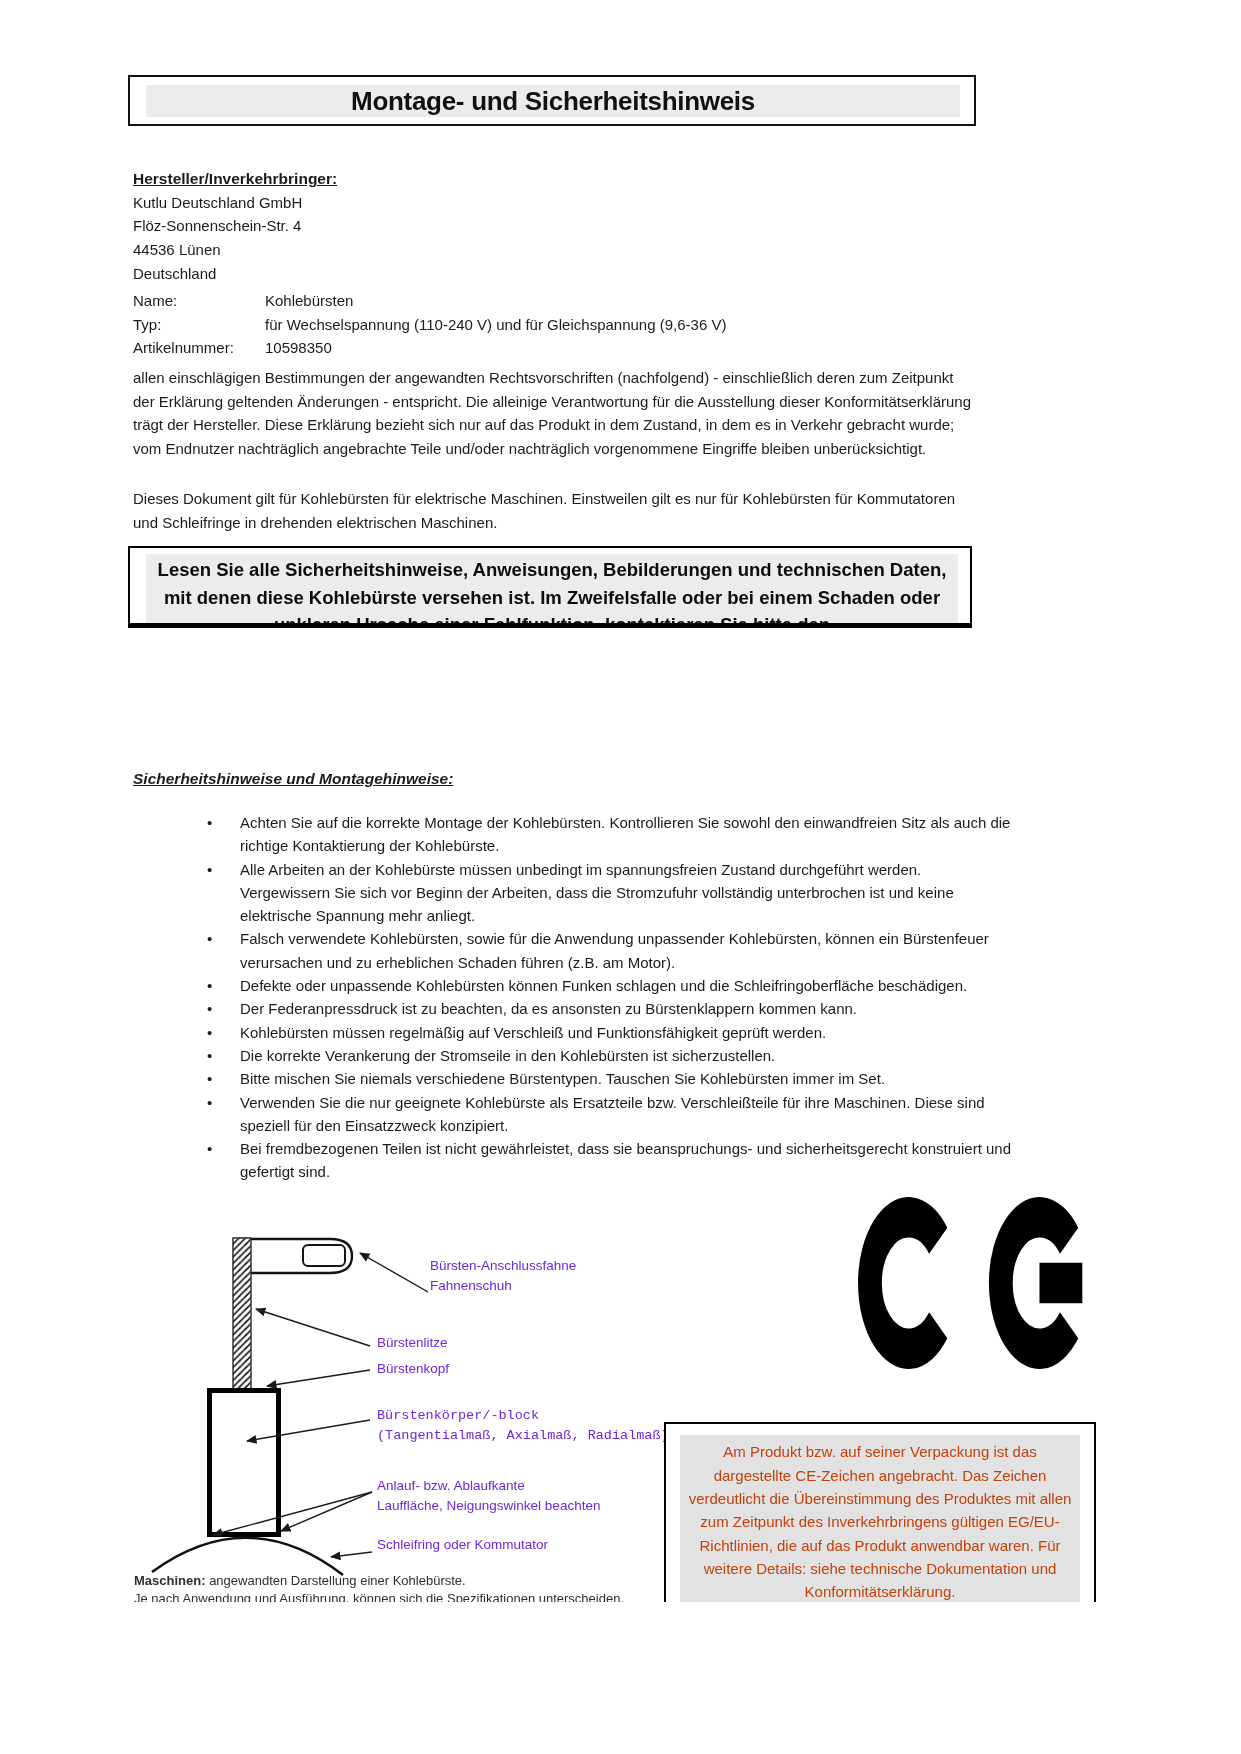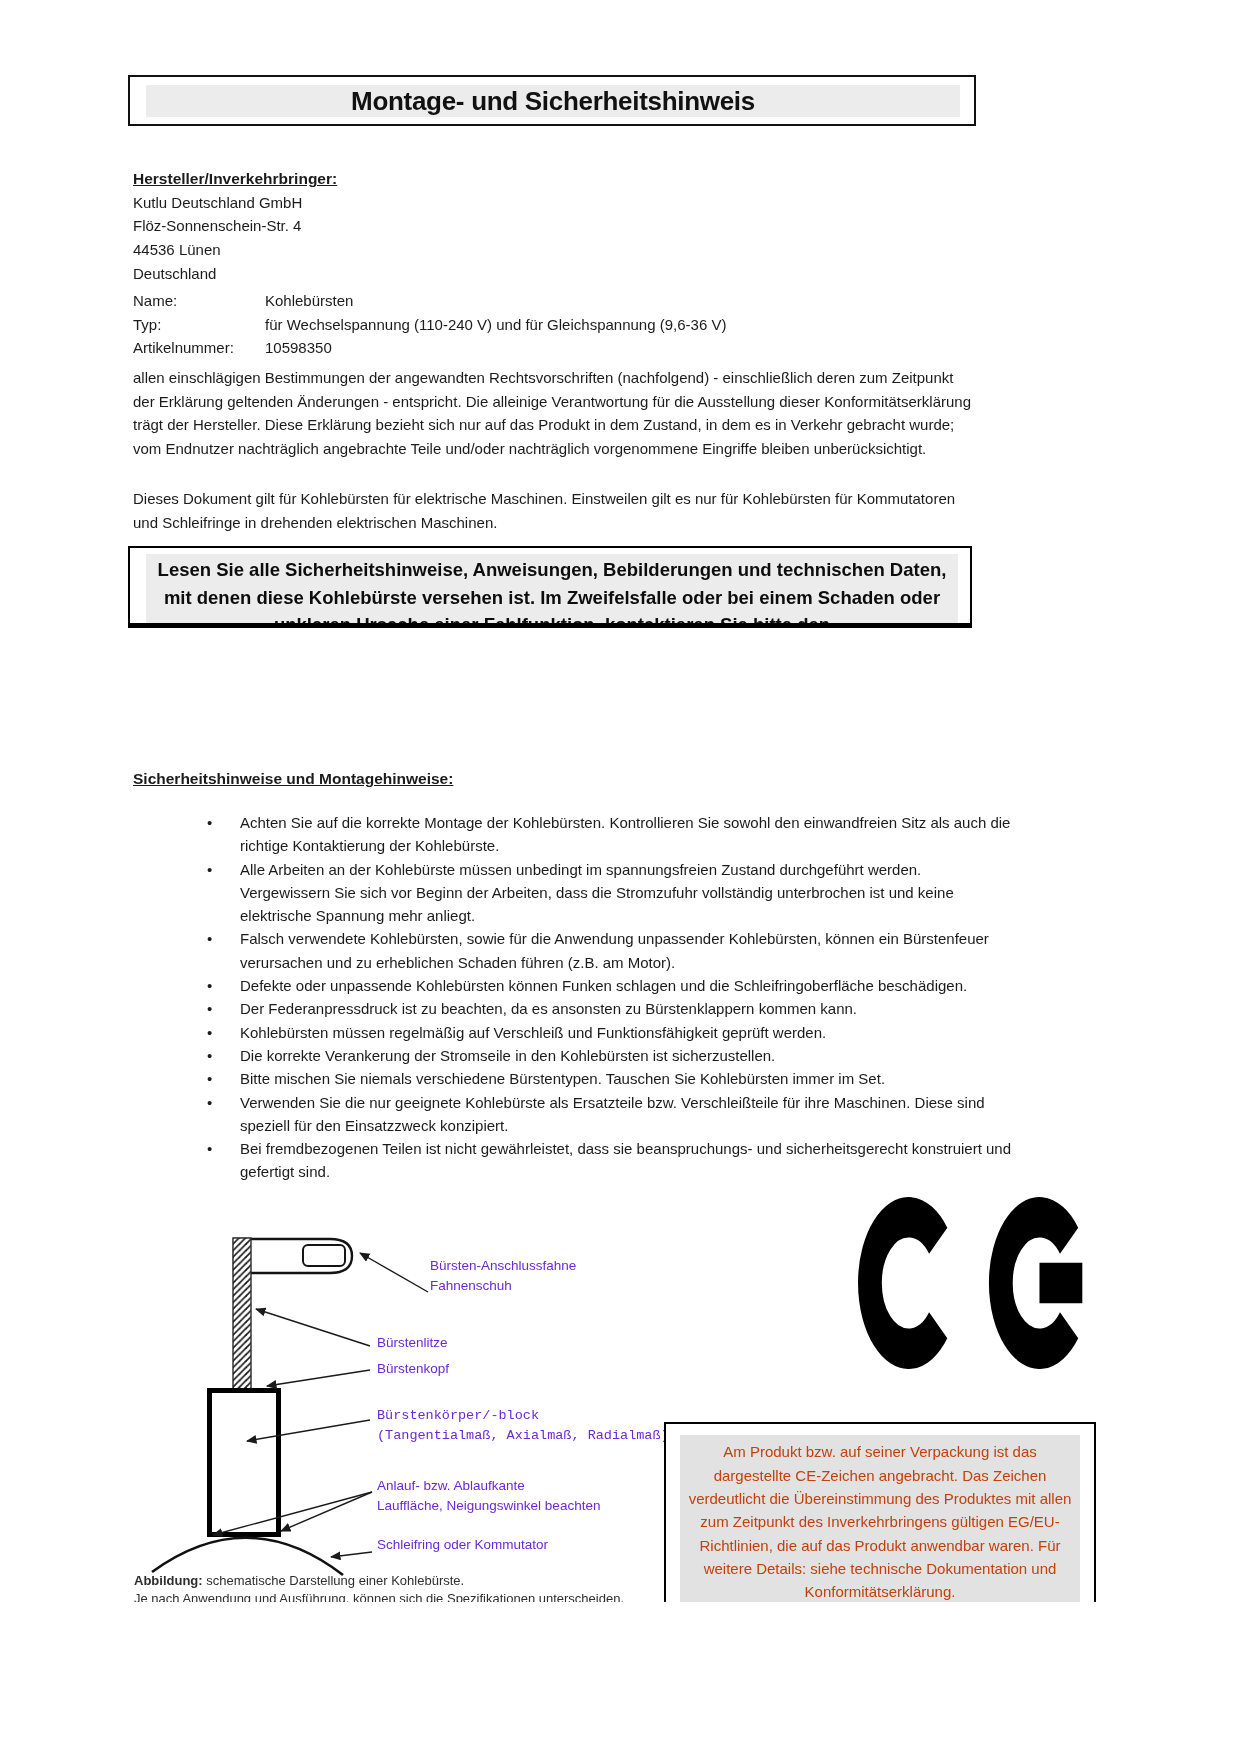--- a/index.html
+++ b/index.html
@@ -22,21 +22,21 @@
   .product .lbl{width:132px;flex:0 0 132px;}
   
   .para{position:absolute;left:133px;width:838px;font-size:15px;line-height:23.5px;}
   .para.p1{top:366px;}
   .para.p2{top:487px;}
   
   .warn-box{position:absolute;left:128px;top:546px;width:840px;height:75px;border:2px solid #000;border-bottom-width:5px;background:#fff;}
   .warn-band{position:absolute;left:16px;right:12px;top:6px;bottom:0;background:#ececec;overflow:hidden;}
   .warn-band p{margin:0;padding:2px 10px 0 10px;text-align:center;font-weight:bold;font-size:18.5px;line-height:27.5px;color:#0d0d0d;}
   
-  .safety-hd{position:absolute;left:133px;top:770px;font-size:15.5px;font-weight:bold;text-decoration:underline;}
+  .safety-hd{position:absolute;left:133px;top:770px;font-size:15.5px;font-weight:bold;text-decoration:underline;font-style:italic;}
   ul.bullets{position:absolute;left:133px;top:811px;width:842px;margin:0;padding:0 0 0 67px;list-style:none;font-size:15px;line-height:23.3px;}
   ul.bullets li{position:relative;padding-right:0;max-width:772px;margin-left:40px;}
   ul.bullets li::before{content:"\2022";position:absolute;left:-33px;top:0;font-size:15px;}
   
   .figure{position:absolute;left:130px;top:1230px;width:490px;height:392px;}
   .figure svg{position:absolute;left:0;top:0;}
   .fig-label{position:absolute;font-size:13.5px;line-height:19.5px;color:#6d28d9;white-space:nowrap;}
   .fig-caption{position:absolute;left:4px;top:342px;font-size:13px;line-height:18px;color:#2e2e2e;white-space:nowrap;}
   .fig-caption .b{font-weight:bold;}
   
@@ -144,21 +144,21 @@
     <div class="fig-label" style="left:247px;top:176px;font-family:Liberation Mono, monospace;">
       <div>Bürstenkörper/-block</div>
       <div>(Tangentialmaß, Axialmaß, Radialmaß)</div>
     </div>
     <div class="fig-label" style="left:247px;top:246px;">
       <div>Anlauf- bzw. Ablaufkante</div>
       <div>Lauffläche, Neigungswinkel beachten</div>
     </div>
     <div class="fig-label" style="left:247px;top:305px;">Schleifring oder Kommutator</div>
     <div class="fig-caption">
-      <div><span class="b">Abbildung:</span><span> schematische Darstellung einer Kohlebürste.</span></div>
+      <div><span class="b">Maschinen:</span><span> angewandten Darstellung einer Kohlebürste.</span></div>
       <div>Je nach Anwendung und Ausführung, können sich die Spezifikationen unterscheiden.</div>
     </div>
   </div>
 
   <svg class="ce-mark" width="238" height="172" viewBox="0 0 400 170" preserveAspectRatio="none">
     <path d="M 134.8,43.2 A 65,65 0 1 0 134.8,126.8" fill="none" stroke="#000000" stroke-width="40"></path>
     <path d="M 354.8,43.2 A 65,65 0 1 0 354.8,126.8" fill="none" stroke="#000000" stroke-width="40"></path>
     <path d="M 305,85 H 377" fill="none" stroke="#000000" stroke-width="40"></path>
   </svg>
 

